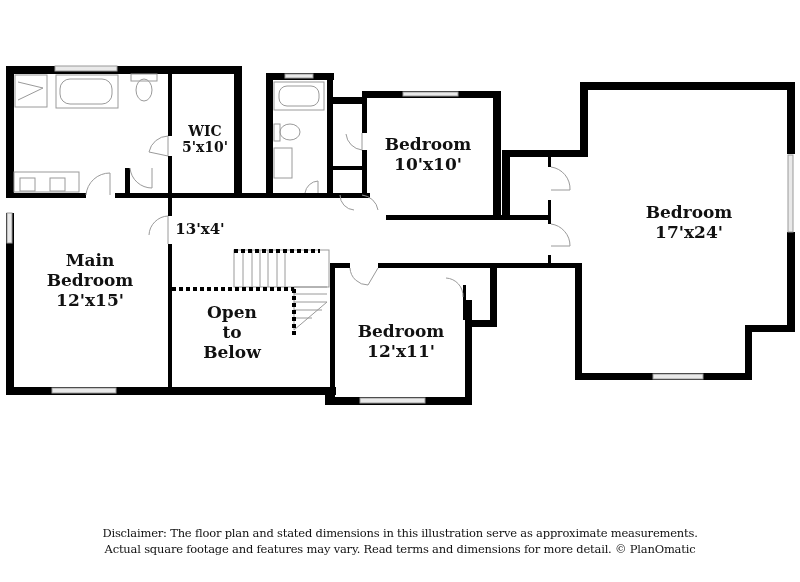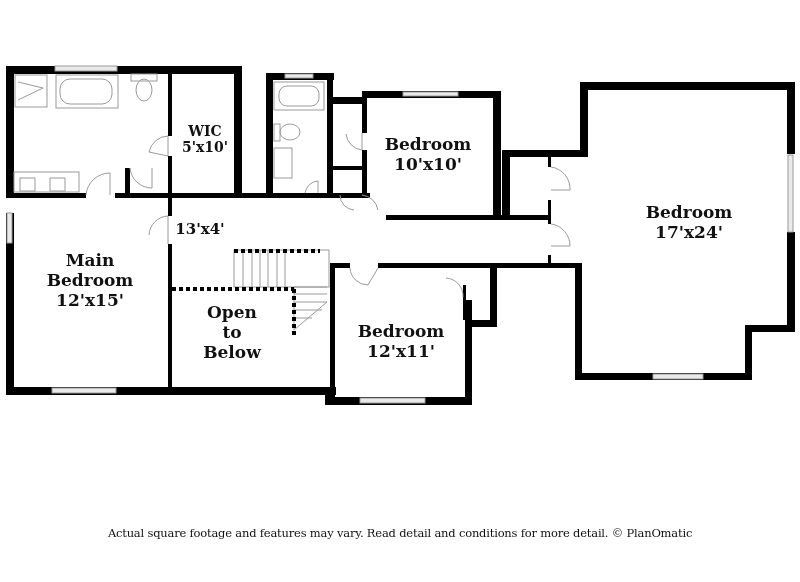--- a/index.html
+++ b/index.html
@@ -149,14 +149,15 @@
     <text class="room-label" x="232" y="318" font-size="17">Open</text>
     <text class="room-label" x="232" y="338" font-size="17">to</text>
     <text class="room-label" x="232" y="358" font-size="17">Below</text>
 
     <text class="room-label" x="401" y="337" font-size="17">Bedroom</text>
     <text class="room-label" x="401" y="357" font-size="17">12'x11'</text>
   </g>
 </svg>
 
 <div class="disclaimer">
-  <div>Actual square footage and features may vary. Read detail and conditions for more detail. © PlanOmatic</div>
+  <div>Disclaimer: The floor plan and stated dimensions in this illustration serve as approximate measurements.</div>
+  <div>Actual square footage and features may vary. Read terms and dimensions for more detail. © PlanOmatic</div>
 </div>
 
 </body></html>

